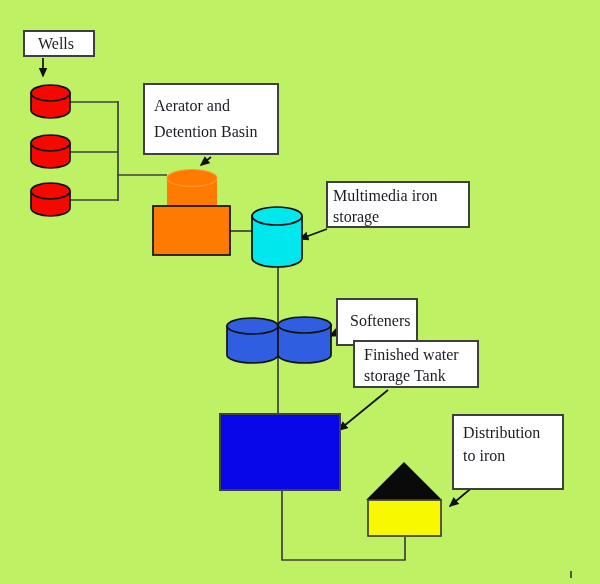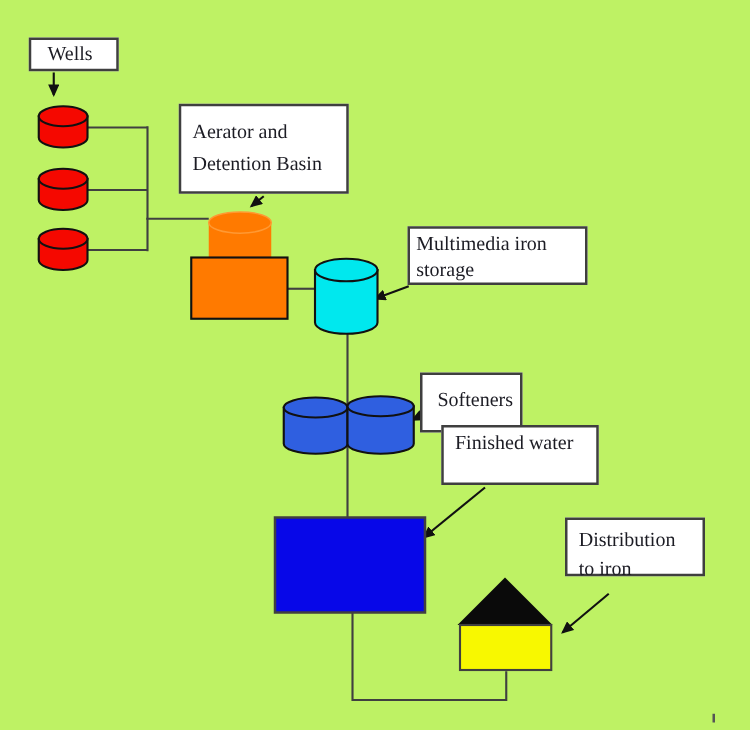--- a/index.html
+++ b/index.html
@@ -32,21 +32,21 @@
   }
   .label-box .line {
     display: block;
     white-space: nowrap;
   }
   .box-wells        { left: 23px;  top: 30px;  width: 72px;  height: 27px; padding: 0 0 0 13px; line-height: 23px; }
   .box-aerator      { left: 143px; top: 83px;  width: 136px; height: 72px; padding: 8px 0 0 9px;  line-height: 26px; }
   .box-filters      { left: 326px; top: 181px; width: 144px; height: 47px; padding: 2px 0 0 5px;  line-height: 21px; }
   .box-softeners    { left: 336px; top: 268px; width: 82px;  height: 48px; padding: 9px 0 0 12px; margin-top: 30px; }
   .box-storage      { left: 353px; top: 340px; width: 126px; height: 48px; padding: 2px 0 0 9px;  line-height: 21px; }
-  .box-distribution { left: 452px; top: 414px; width: 112px; height: 47px; padding: 5px 0 0 9px;  line-height: 23px; }
+  .box-distribution { left: 452px; top: 414px; width: 112px; height: 76px; padding: 5px 0 0 9px;  line-height: 23px; }
 </style>
 </head>
 <body>
 
 <div id="canvas">
 
   <svg id="shapes" width="600" height="584" viewBox="0 0 600 584">
     <defs>
       <marker id="arrowhead" markerWidth="11" markerHeight="9" refX="8.5" refY="4.5" orient="auto" markerUnits="userSpaceOnUse">
         <path d="M0,0 L10,4.5 L0,9 Z" fill="#111111"></path>
@@ -135,20 +135,21 @@
     <span class="line">Multimedia iron</span>
     <span class="line">storage</span>
   </div>
 
   <div class="label-box box-softeners">
     <span class="line">Softeners</span>
   </div>
 
   <div class="label-box box-storage">
     <span class="line">Finished water</span>
+    <span class="line">storage Tank</span>
   </div>
 
   <div class="label-box box-distribution">
     <span class="line">Distribution</span>
     <span class="line">to iron</span>
   </div>
 
 </div>
 
 </body></html>

